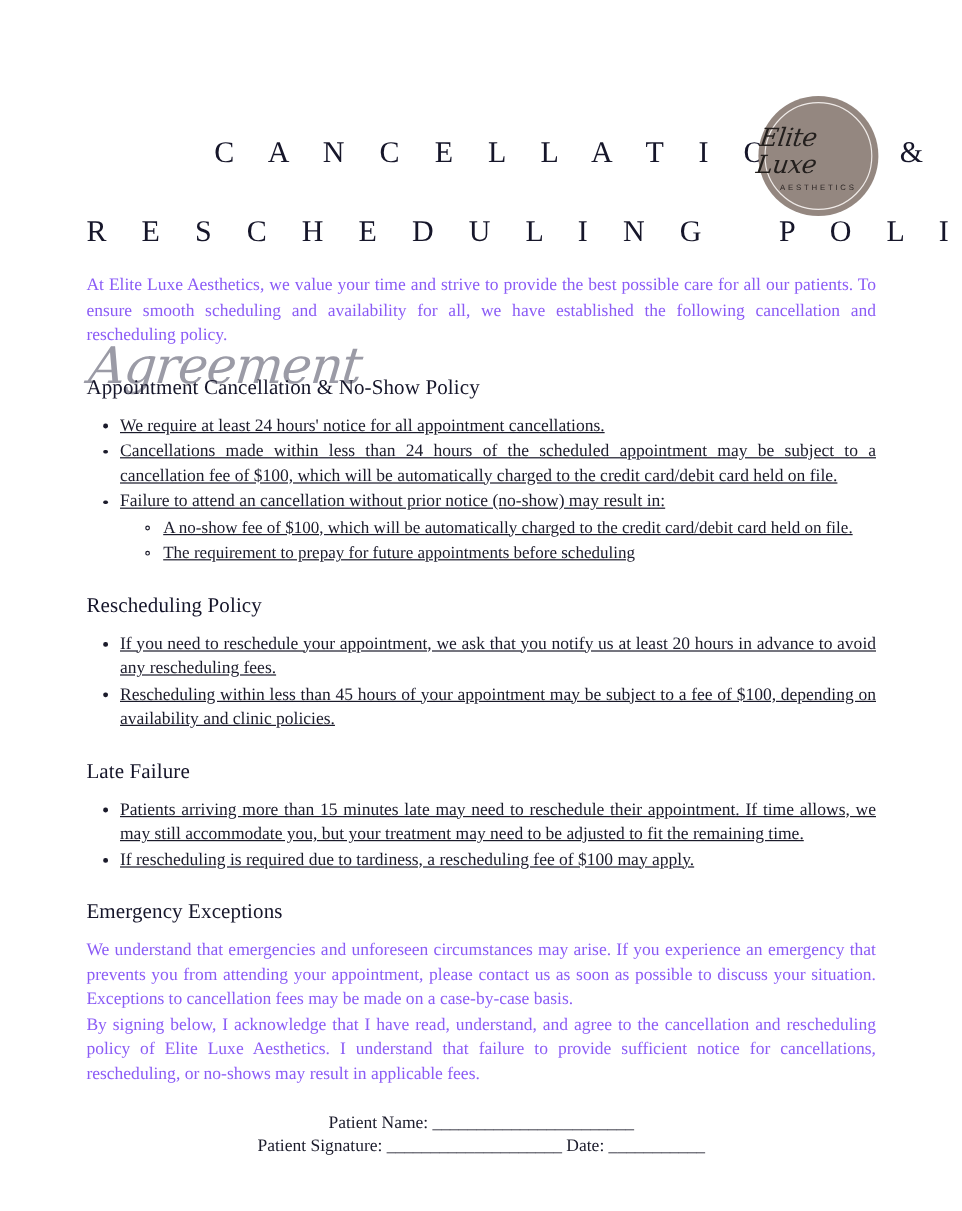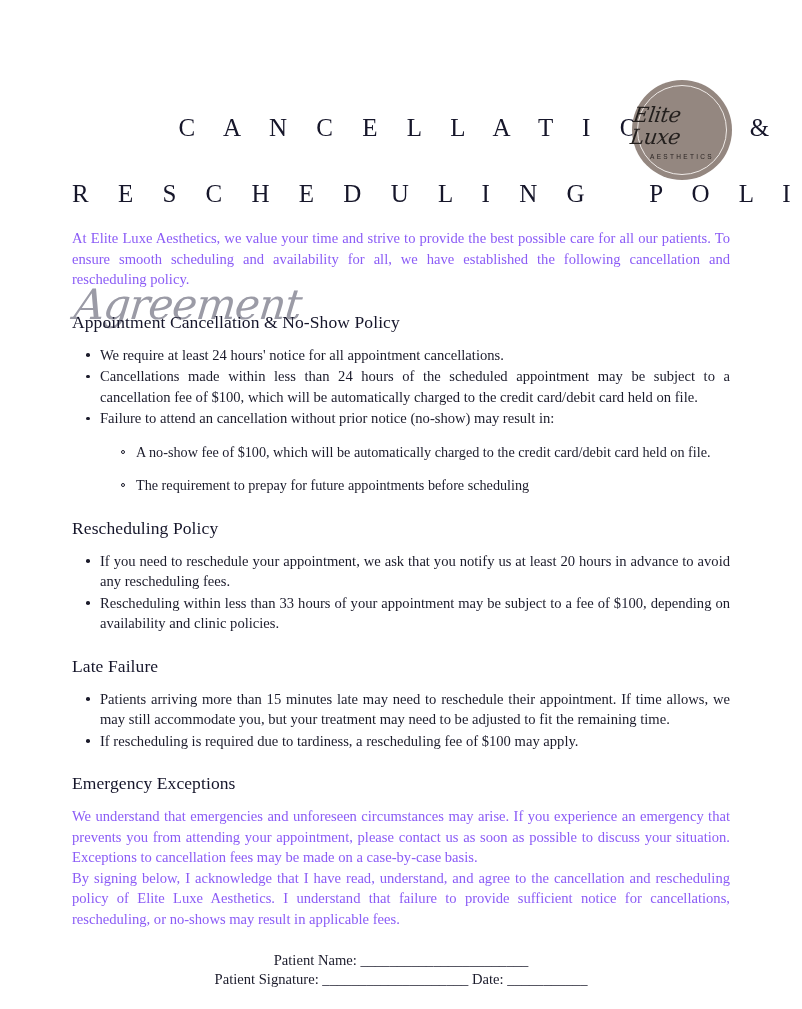--- a/index.html
+++ b/index.html
@@ -125,41 +125,42 @@
     list-style: none;
   }
   ul.bullets > li {
     position: relative;
     font-size: 14.6px;
     line-height: 20.5px;
     margin: 0 0 1px 0;
     padding-left: 0;
     color: #1b1b2b;
     text-align: justify;
+    text-decoration: underline;
   }
   ul.bullets > li::before {
     content: "";
     position: absolute;
     left: -14px;
     top: 8.5px;
     width: 3.6px;
     height: 3.6px;
     border-radius: 50%;
     background: #1b1b2b;
   }
   ul.sub {
     margin: 0;
     padding: 0 0 0 36px;
     list-style: none;
   }
   ul.sub > li {
     position: relative;
     font-size: 14.2px;
     line-height: 20.5px;
-    margin: 13px 0 0 0;
+    margin: 1px 0 0 0;
     color: #1b1b2b;
   }
   ul.sub > li::before {
     content: "";
     position: absolute;
     left: -15px;
     top: 8px;
     width: 4.2px;
     height: 4.2px;
     border-radius: 50%;
@@ -210,21 +211,21 @@
         <ul class="sub">
           <li>A no-show fee of $100,  which will be automatically charged to the credit card/debit card held on file.</li>
           <li>The requirement to prepay for future appointments before scheduling</li>
         </ul>
       </li>
     </ul>
 
     <h2 class="section">Rescheduling Policy</h2>
     <ul class="bullets">
       <li>If you need to reschedule your appointment, we ask that you notify us at least 20 hours in advance to avoid any rescheduling fees.</li>
-      <li>Rescheduling within less than 33 hours of your appointment may be subject to a fee of $100, depending on availability and clinic policies.</li>
+      <li>Rescheduling within less than 45 hours of your appointment may be subject to a fee of $100, depending on availability and clinic policies.</li>
     </ul>
 
     <h2 class="section">Late Failure</h2>
     <ul class="bullets">
       <li>Patients arriving more than 15 minutes late may need to reschedule their appointment. If time allows, we may still accommodate you, but your treatment may need to be adjusted to fit the remaining time.</li>
       <li>If rescheduling is required due to tardiness, a rescheduling fee of $100 may apply.</li>
     </ul>
 
     <h2 class="section">Emergency Exceptions</h2>
     <p class="para">We understand that emergencies and unforeseen circumstances may arise. If you experience an emergency that prevents you from attending your appointment, please contact us as soon as possible to discuss your situation. Exceptions to cancellation fees may be made on a case-by-case basis.</p>

